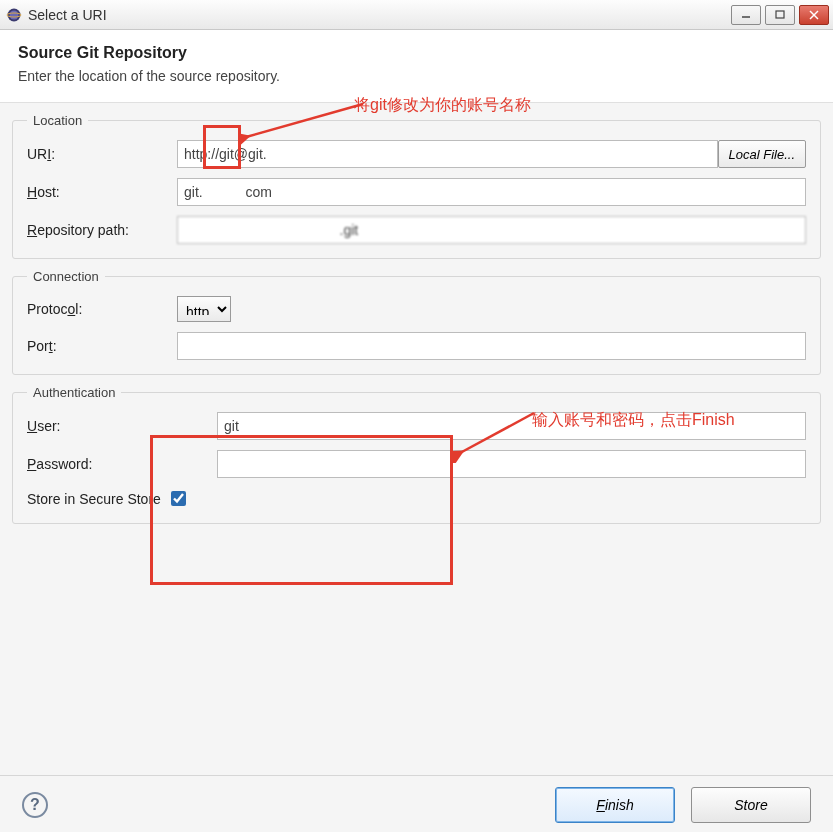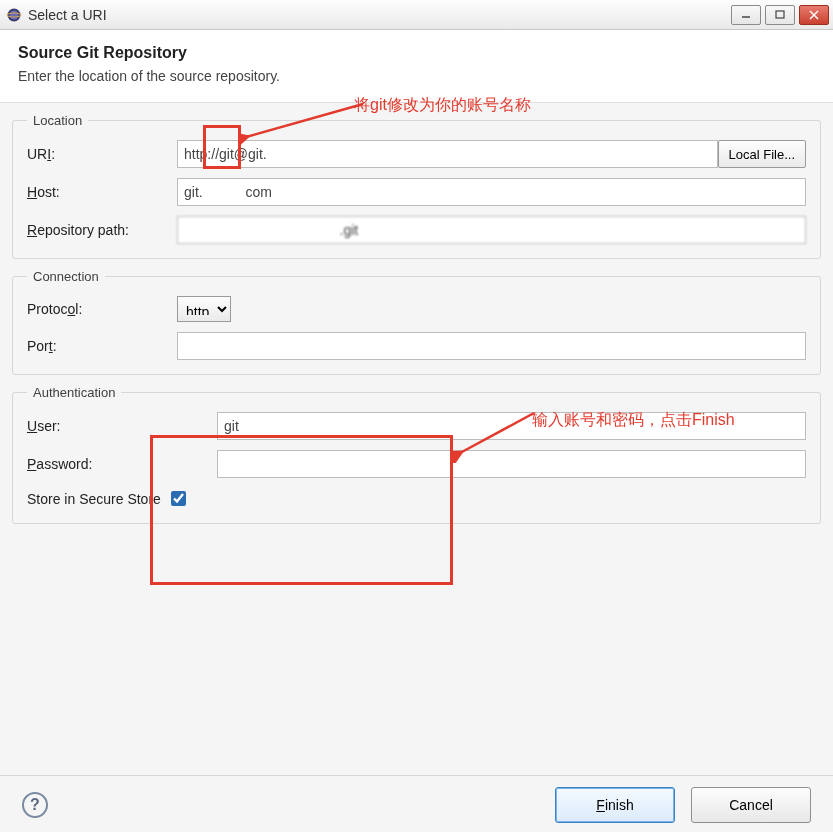--- a/index.html
+++ b/index.html
@@ -109,21 +109,21 @@
   }
   .btn {
     height: 28px;
     padding: 0 10px;
     border: 1px solid #9a9a9a;
     background: linear-gradient(#fdfdfd,#eaeaea);
     font-size: 13px;
     border-radius: 2px;
     cursor: default;
   }
-  .local-file-btn { margin-left: 0; }
+  .local-file-btn { margin-left: 0; font-style: italic; }
 
   .checkbox-row {
     display: flex; align-items: center; gap: 6px; margin-top: 4px;
     font-size: 14px;
   }
   .checkbox-row input[type="checkbox"]{
     width: 15px; height: 15px;
     accent-color: #2b6cb0;
   }
 
@@ -148,20 +148,21 @@
     background: #f5f5f5;
   }
   .button-bar .spacer { flex: 1; }
   .dlg-btn {
     width: 120px; height: 36px;
     border: 1px solid #8f8f8f;
     border-radius: 3px;
     background: linear-gradient(#fdfdfd,#e7e7e7);
     font-size: 14px;
     margin-left: 16px;
+    font-style: italic;
   }
   .dlg-btn.primary {
     border: 1px solid #3b83c7;
     box-shadow: 0 0 0 1px #7cb4e8 inset;
     background: linear-gradient(#f4f9ff,#dcebfb);
   }
   .dlg-btn .ul { text-decoration: underline; }
 
   
   .annotation {
@@ -303,16 +304,16 @@
     </marker>
       </defs>
     <line x1="82" y1="10" x2="8" y2="50" stroke="#e23b2e" stroke-width="2.5" marker-end="url(#ah2)"></line>
   </svg>
   <div class="annotation" style="left:532px; top:306px; width:220px; line-height:1.4;">输入账号和密码，点击Finish</div>
 
   <div class="button-bar">
     <div class="help-btn">?</div>
     <div class="spacer"></div>
     <button class="dlg-btn primary"><span class="ul">F</span>inish</button>
-    <button class="dlg-btn">Cancel</button>
+    <button class="dlg-btn">Store</button>
   </div>
 
 </div>
 
 </body></html>

